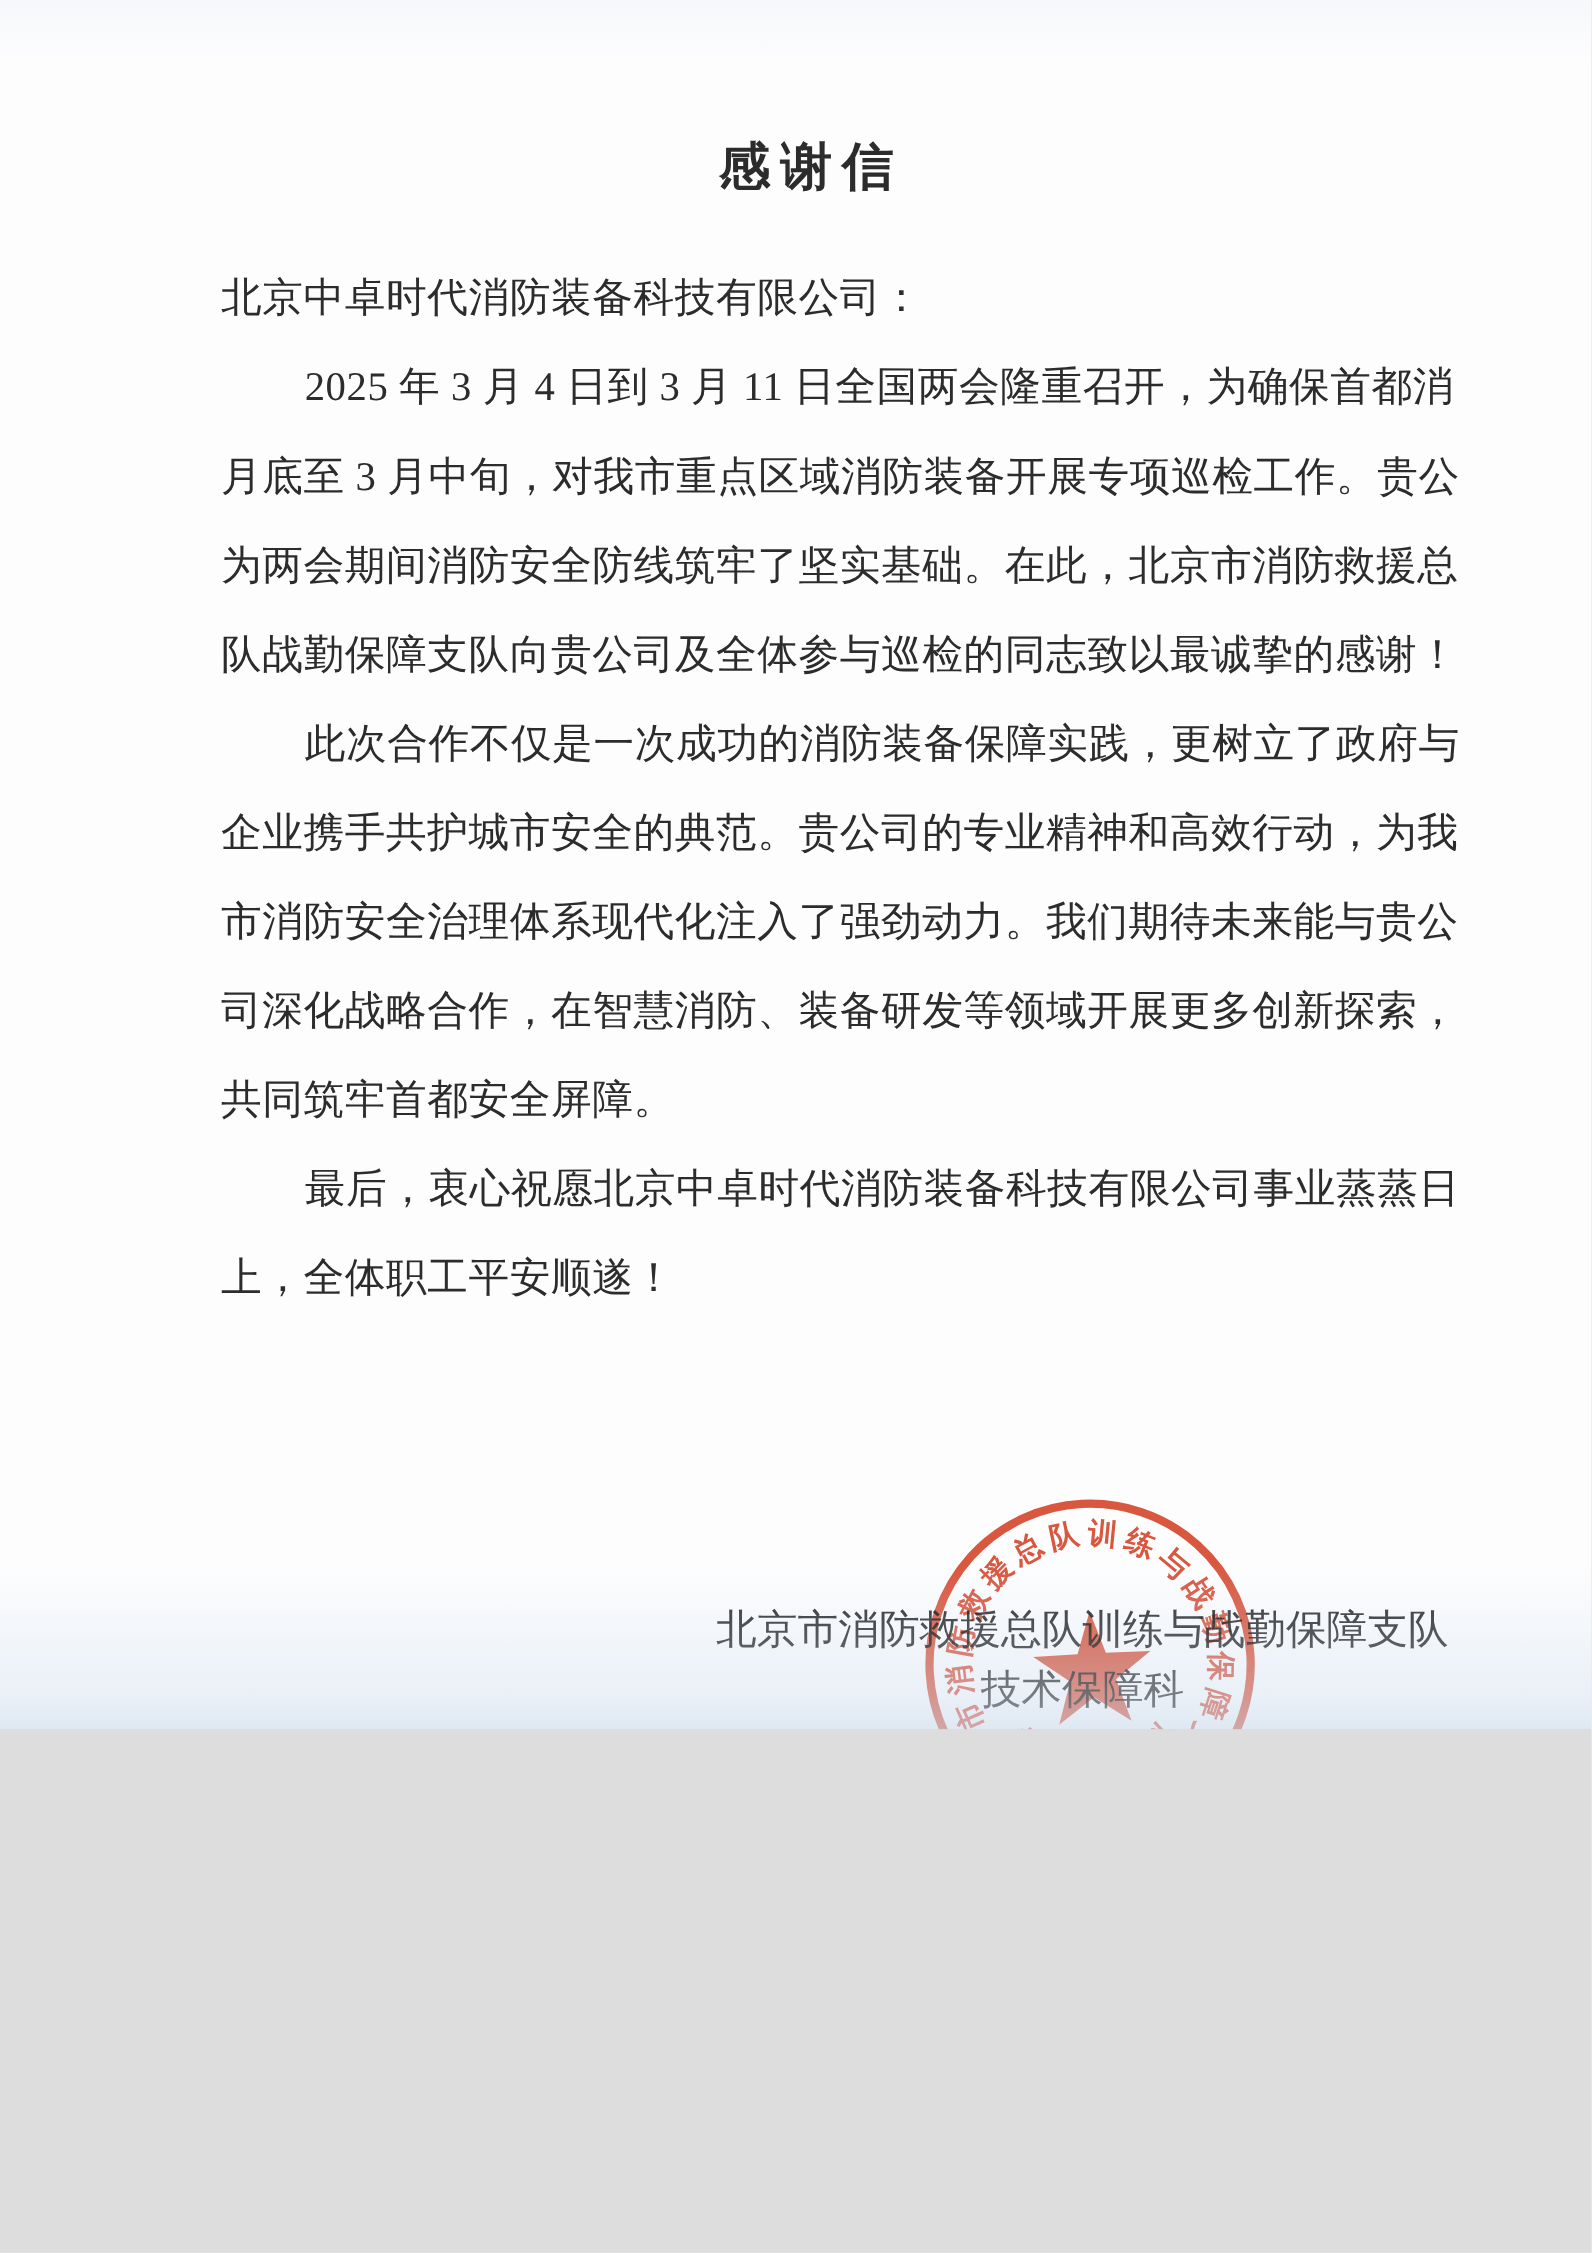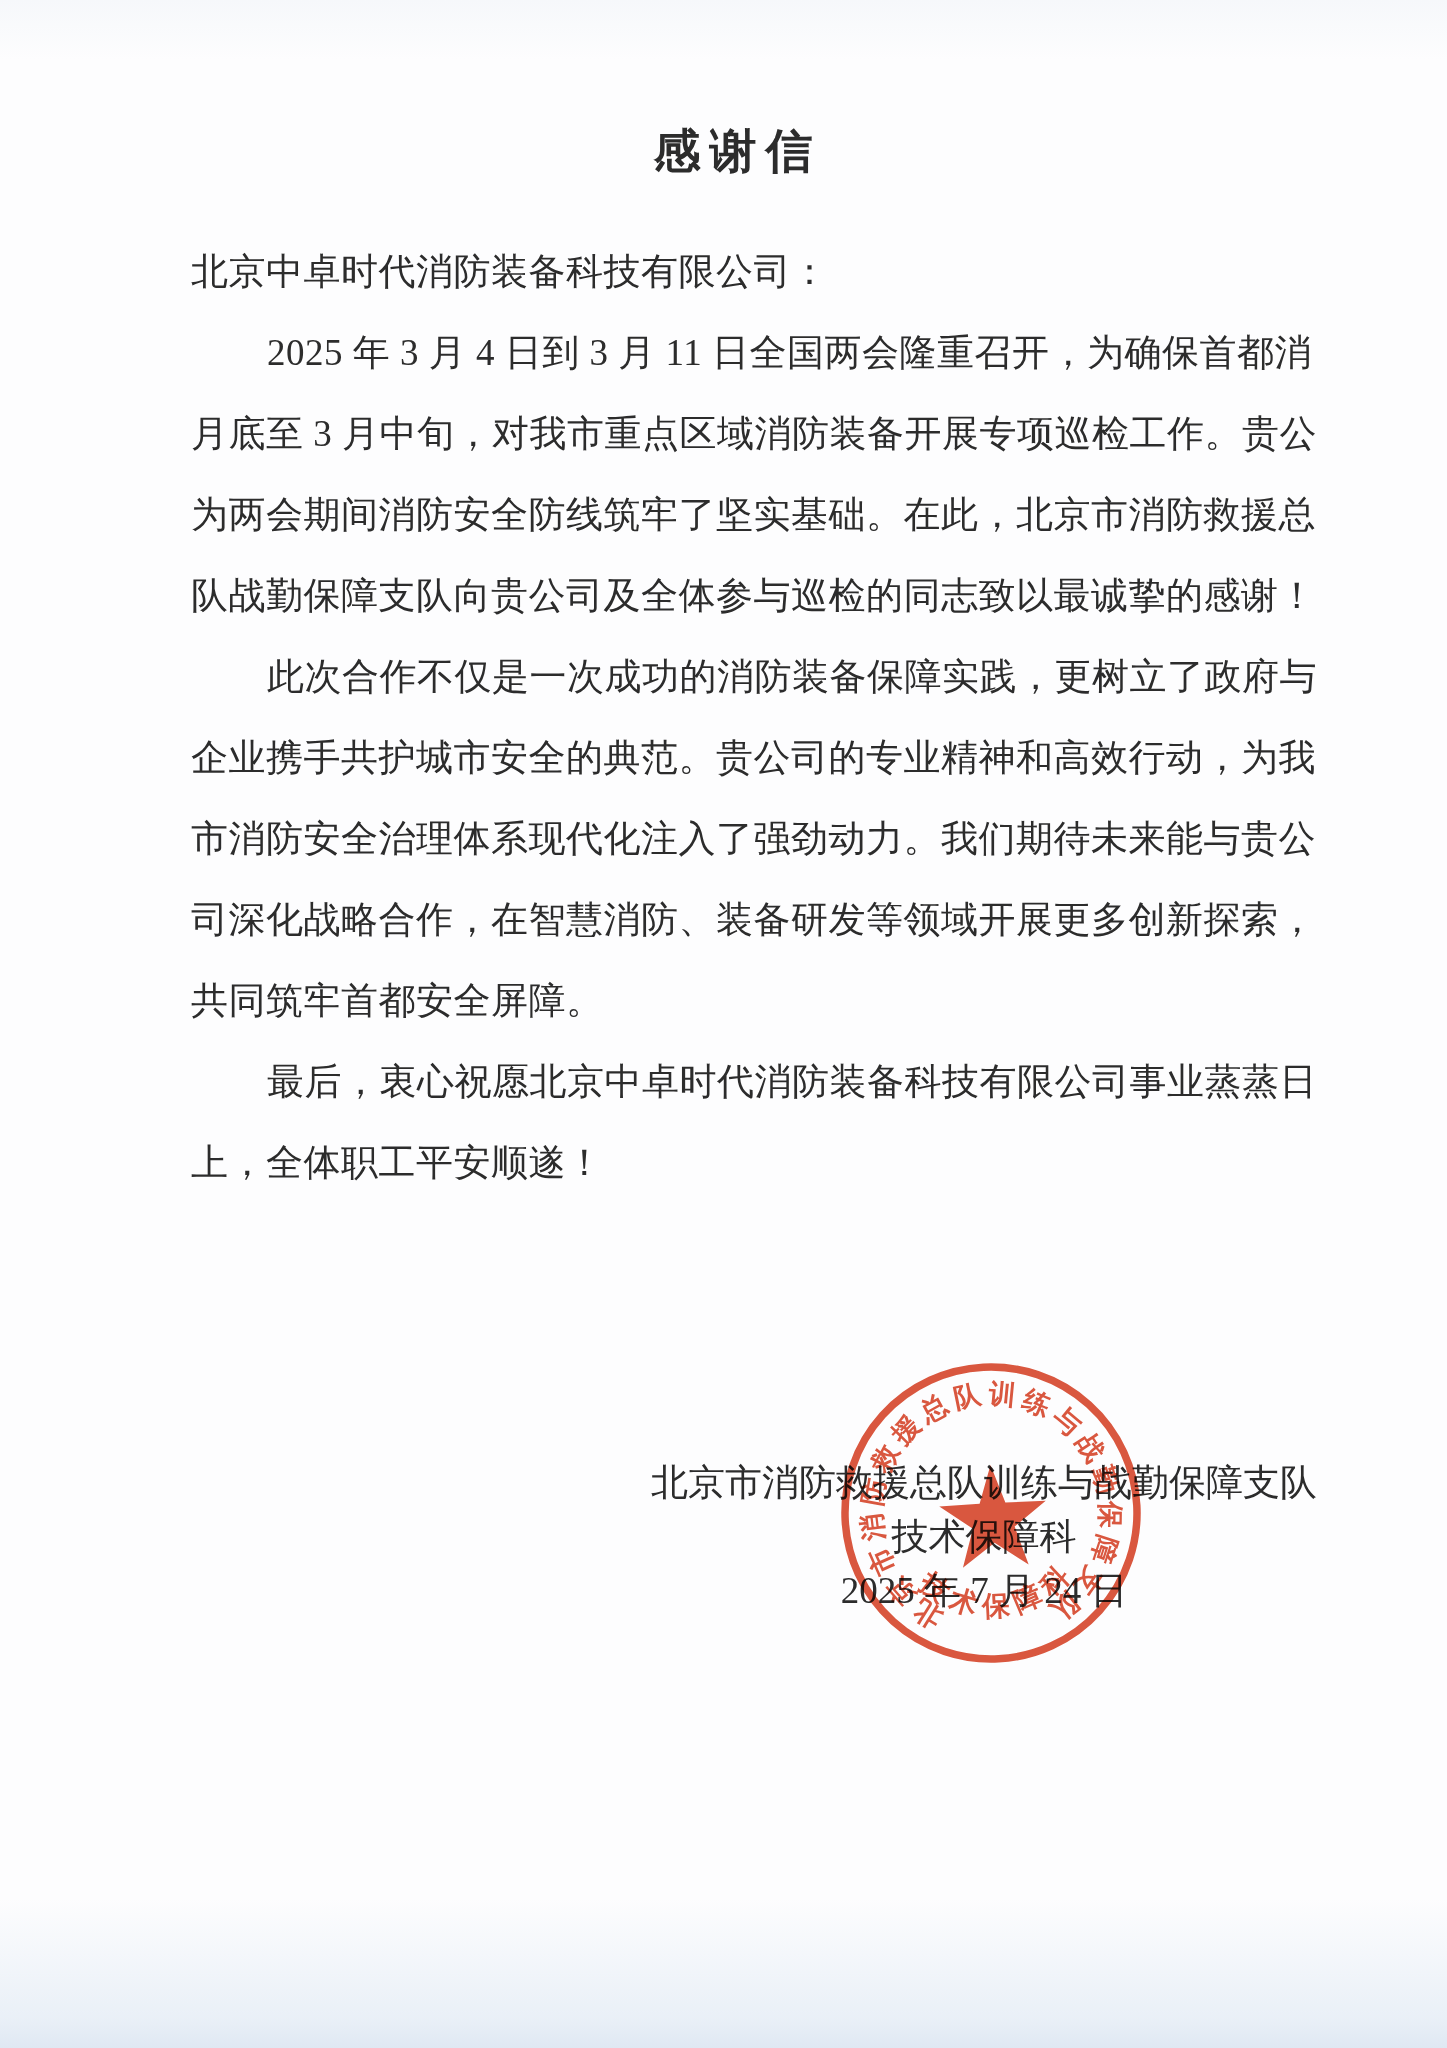--- a/index.html
+++ b/index.html
@@ -1,33 +1,33 @@
 <!DOCTYPE html>
 <html><head>
 <meta charset="utf-8">
 <style>
   html,body{margin:0;padding:0;background:#ddd;}
   .page{
     position:relative;
-    width:1447px;height:2048px;
+    width:1447px;height:1572px;
     margin:0 auto;
     overflow:hidden;
     background:var(--paper,#fdfdfe);
     color:var(--ink,#2c2c2c);
     font-family:"Liberation Serif","DejaVu Serif",serif;
   }
   .title{
     position:absolute;top:120px;left:0;width:100%;
     text-align:center;
     font-size:47px;font-weight:bold;letter-spacing:9px;
     transform:translateX(14px);
     white-space:nowrap;
   }
   .content{
-    position:absolute;top:231px;left:191px;width:1100px;
+    position:absolute;top:231px;left:201px;width:1100px;
     font-size:37px;
   }
   .line{
     height:81px;line-height:81px;
     white-space:nowrap;letter-spacing:0.5px;
   }
   .line.indent{text-indent:76px;}
   .signature{
     position:absolute;top:1456px;left:649px;width:670px;
     text-align:center;font-size:37px;

